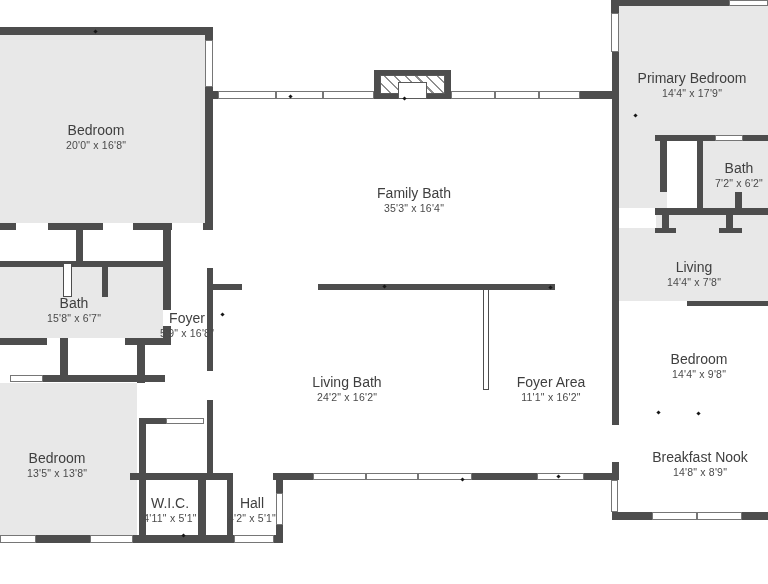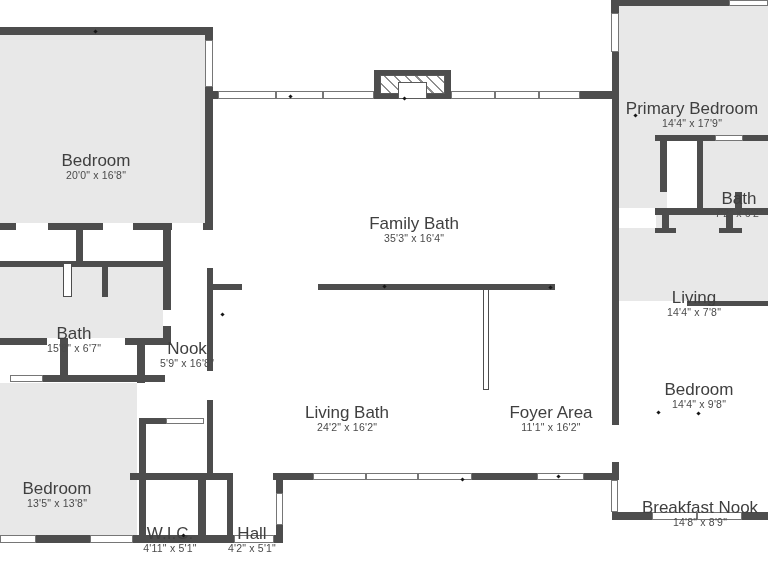--- a/index.html
+++ b/index.html
@@ -9,21 +9,21 @@
   }
   .wall{position:absolute;background:var(--wall,#4d4d4d);}
   .fill{position:absolute;background:var(--room,#e8e8e8);}
   .white{position:absolute;background:#ffffff;}
   .win{position:absolute;background:#ffffff;border:1px solid var(--winb,#767676);box-sizing:border-box;}
   .partition{position:absolute;background:#ffffff;border:1px solid var(--wall,#4d4d4d);box-sizing:border-box;}
   .room-label{
     position:absolute;transform:translateX(-50%);text-align:center;white-space:nowrap;
     color:var(--text,#3f3f3f);
   }
-  .rname{font-size:17px;line-height:15px;margin-top:30px;}
+  .rname{font-size:14px;line-height:15px;}
   .rdims{font-size:10.5px;line-height:14px;letter-spacing:.2px;color:#4a4a4a;}
   .fp-surround{position:absolute;background:var(--wall,#4d4d4d);}
   .fp-hatch{
     position:absolute;box-sizing:border-box;border:1px solid #5a5a5a;
     background:repeating-linear-gradient(45deg,#ffffff,#ffffff 6px,#8f8f8f 6px,#8f8f8f 7.5px);
   }
   .fp-hearth{position:absolute;background:#fff;border:1px solid #5a5a5a;box-sizing:border-box;}
   .marker{position:absolute;width:3px;height:3px;background:#161616;transform:rotate(45deg);}
 </style>
 </head>
@@ -162,30 +162,30 @@
     <div class="rdims">7'2" x 6'2"</div>
   </div>
   <div class="room-label" style="left:694px;top:260px">
     <div class="rname">Living</div>
     <div class="rdims">14'4" x 7'8"</div>
   </div>
   <div class="room-label" style="left:699px;top:352px">
     <div class="rname">Bedroom</div>
     <div class="rdims">14'4" x 9'8"</div>
   </div>
-  <div class="room-label" style="left:700px;top:470px">
+  <div class="room-label" style="left:700px;top:450px">
     <div class="rname">Breakfast Nook</div>
     <div class="rdims">14'8" x 8'9"</div>
   </div>
   <div class="room-label" style="left:74px;top:296px">
     <div class="rname">Bath</div>
     <div class="rdims">15'8" x 6'7"</div>
   </div>
   <div class="room-label" style="left:187px;top:311px">
-    <div class="rname">Nook</div>
+    <div class="rname">Foyer</div>
     <div class="rdims">5'9" x 16'8"</div>
   </div>
   <div class="room-label" style="left:347px;top:375px">
     <div class="rname">Living Bath</div>
     <div class="rdims">24'2" x 16'2"</div>
   </div>
   <div class="room-label" style="left:551px;top:375px">
     <div class="rname">Foyer Area</div>
     <div class="rdims">11'1" x 16'2"</div>
   </div>

